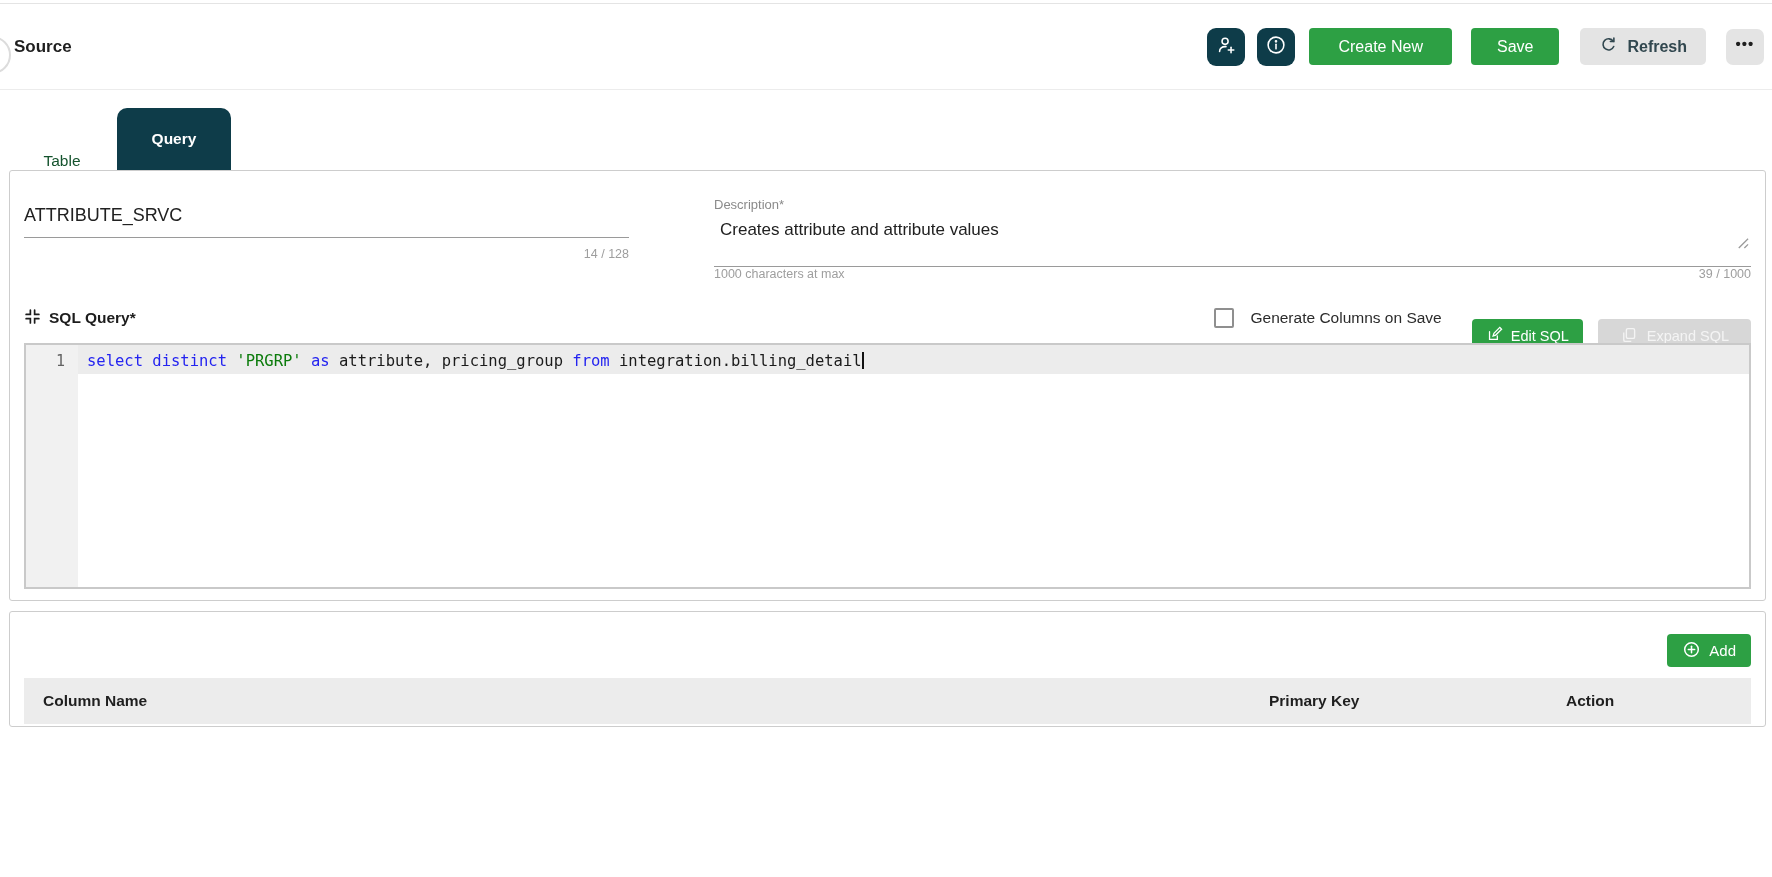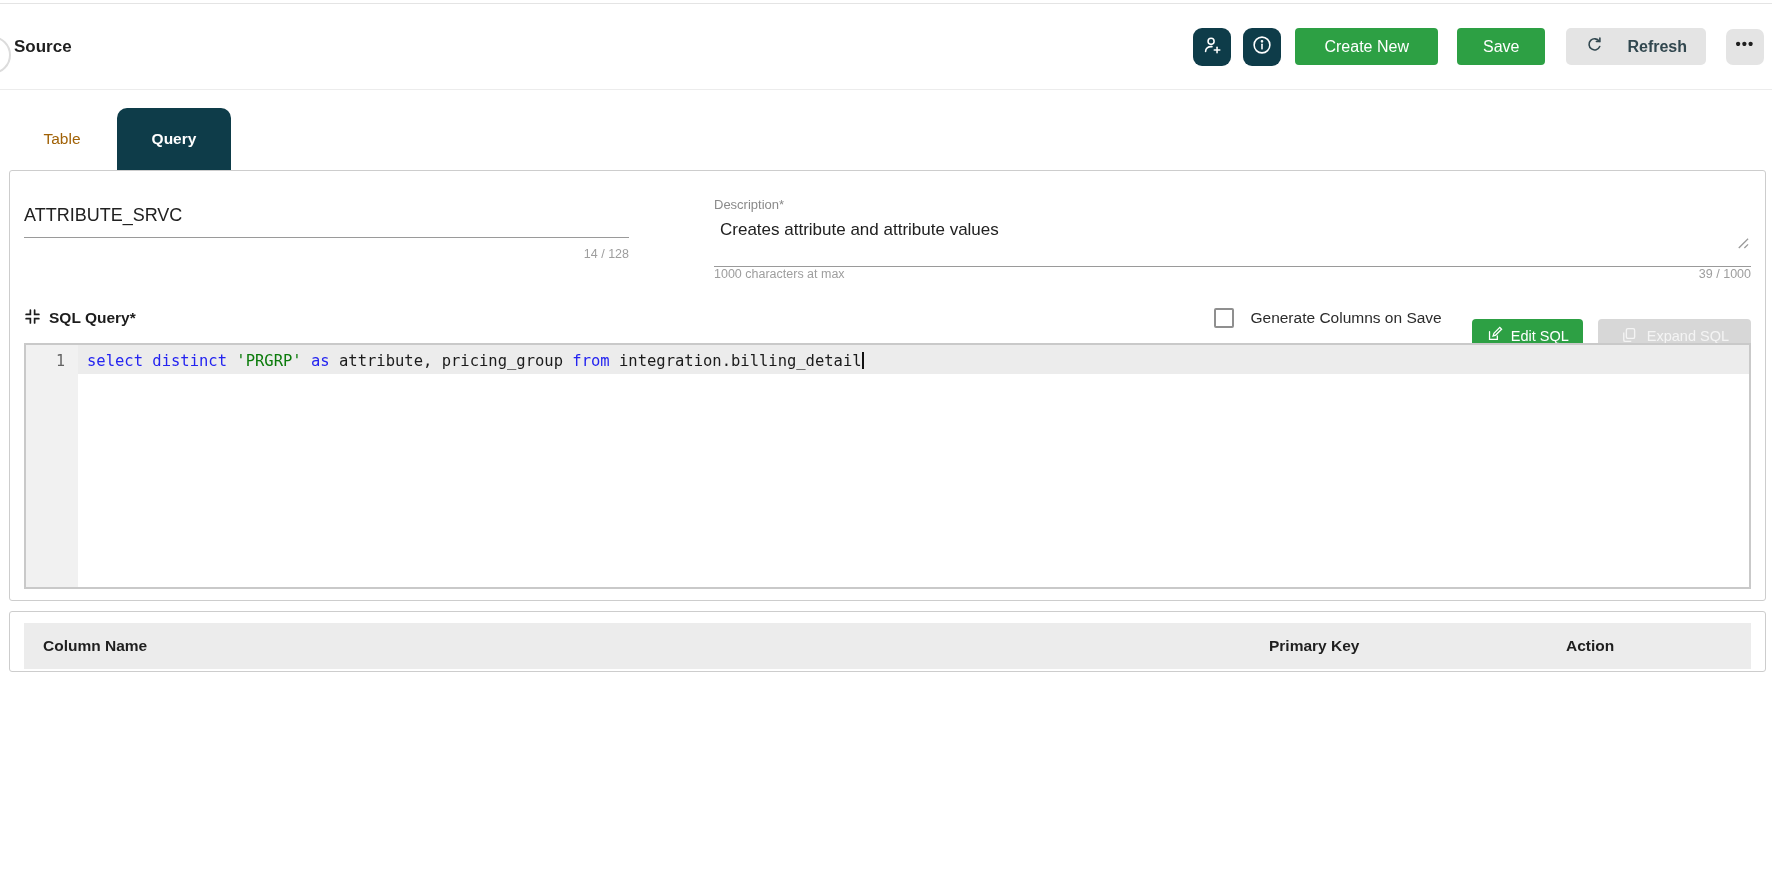--- a/index.html
+++ b/index.html
@@ -36,35 +36,35 @@
     height: 37px; border: none; border-radius: 4px;
     font-family: "Liberation Sans", sans-serif;
     font-size: 16px; font-weight: 400; cursor: pointer;
     display: flex; align-items: center; justify-content: center;
   }
   .btn-green { background: #2da044; color: #ffffff; }
   .btn-create { padding: 0 29px; margin-left: 14px; }
   .btn-save { padding: 8px 26px; margin-left: 19px; }
   .btn-refresh {
     background: #e4e4e4; color: #31474f; font-weight: 600;
-    padding: 0 19px; margin-left: 21px; border-radius: 5px; gap: 23px;
+    padding: 0 19px; margin-left: 21px; border-radius: 5px; gap: 9px;
   }
   .btn-more {
     width: 38px; height: 36px; margin-left: 20px;
     background: #e4e4e4; border-radius: 7px; color: #1f1f1f;
     font-size: 15px; font-weight: 700; letter-spacing: 1px; padding-bottom: 6px;
   }
 
   
   .tabs { height: 80px; display: flex; align-items: flex-end; padding-left: 16px; }
   .tab {
     height: 62px; display: flex; align-items: center; justify-content: center;
     font-size: 15.5px; cursor: pointer;
   }
-  .tab-inactive { width: 92px; color: #a16207; font-weight: 500; background: transparent; }
+  .tab-inactive { width: 92px; color: #14532d; font-weight: 500; background: transparent; align-items: flex-end; }
   .tab-active {
     width: 114px; margin-left: 9px;
     background: #0e3c49; color: #ffffff; font-weight: 700;
     border-radius: 10px 10px 0 0;
   }
 
   
   .panel {
     margin: 0 6px 0 9px; width: 1757px;
     border: 1px solid #cdcdcd; border-radius: 3px;
@@ -254,18 +254,30 @@
     <div class="gutter">
       <div class="line-number">1</div>
     </div>
     <div class="code-area">
       <div class="code-line"><span class="tok-kw">select</span><span class="tok-plain"> </span><span class="tok-kw">distinct</span><span class="tok-plain"> </span><span class="tok-str">'PRGRP'</span><span class="tok-plain"> </span><span class="tok-kw">as</span><span class="tok-plain"> attribute, pricing_group </span><span class="tok-kw">from</span><span class="tok-plain"> integration.billing_detail</span><span class="caret"></span></div>
     </div>
   </div>
 </div>
 
 <div class="panel panel-columns">
+  <div class="add-row">
+    <button class="btn btn-green btn-add">
+      <span>
+        <svg width="19" height="19" viewBox="0 0 24 24" fill="none" stroke="#ffffff" stroke-width="1.9" stroke-linecap="round">
+          <circle cx="12" cy="12" r="8.6"></circle>
+          <path d="M12 8v8"></path>
+            <path d="M8 12h8"></path>
+        </svg>
+      </span>
+      <span>Add</span>
+    </button>
+  </div>
   <div class="cols-header">
     <div class="cell-first">Column Name</div>
     <div>Primary Key</div>
     <div>Action</div>
   </div>
 </div>
 
 </body></html>

